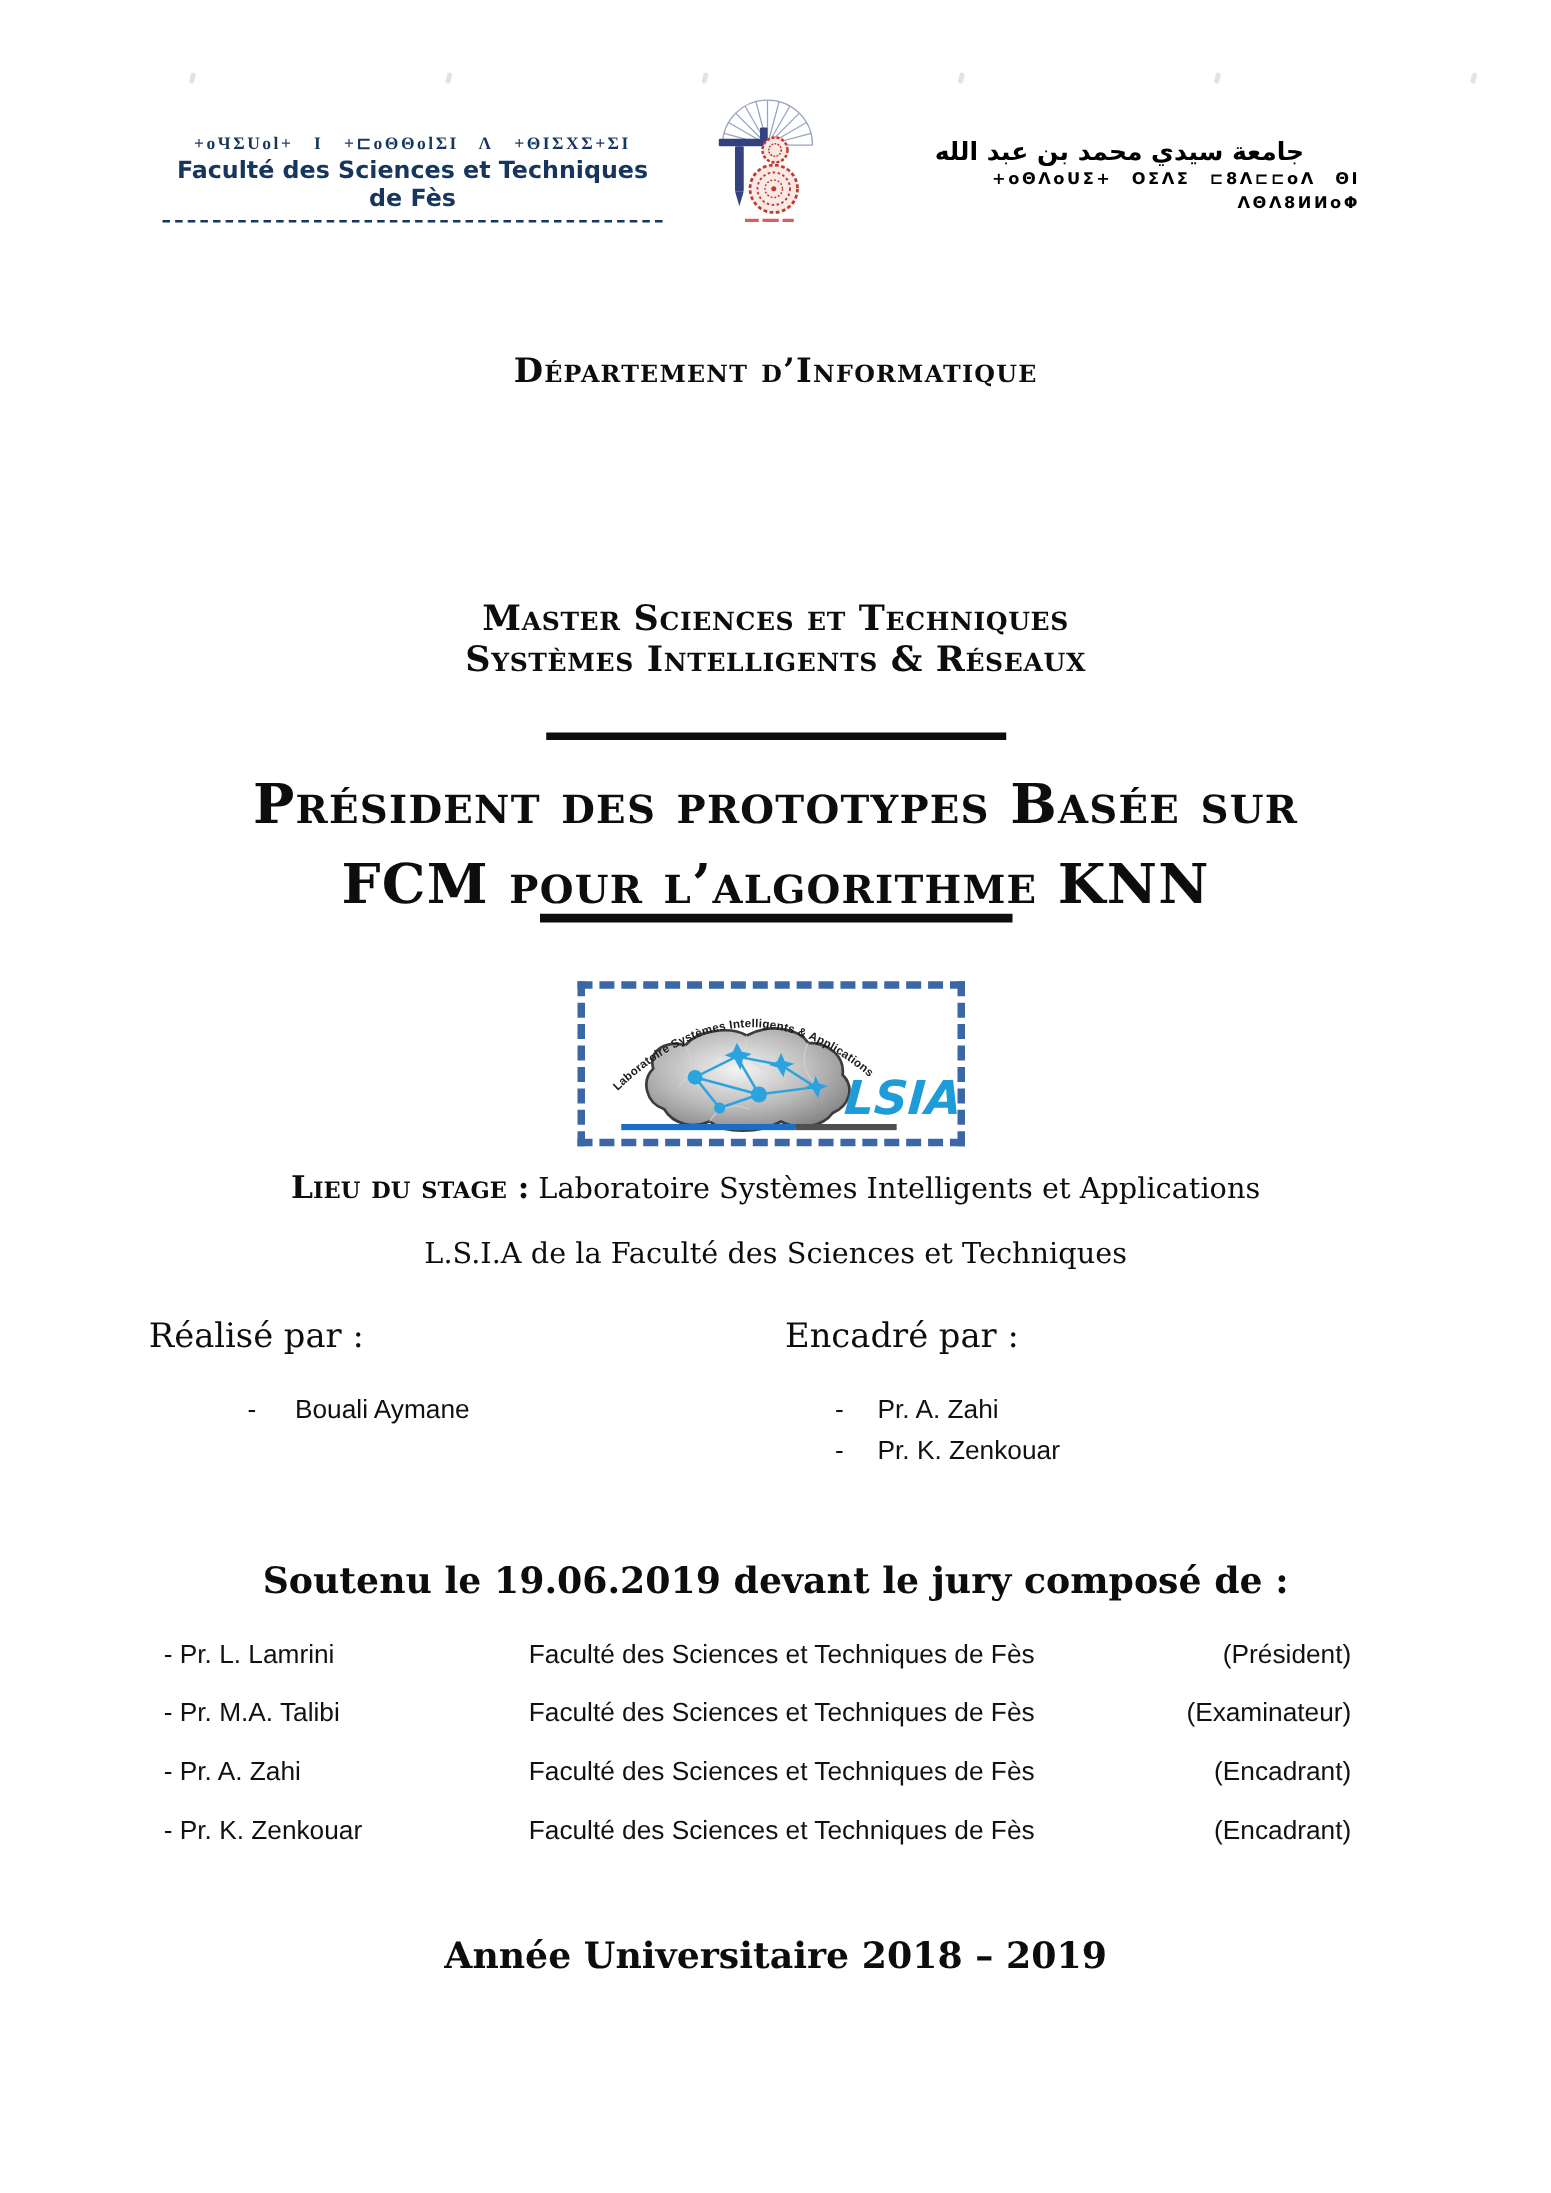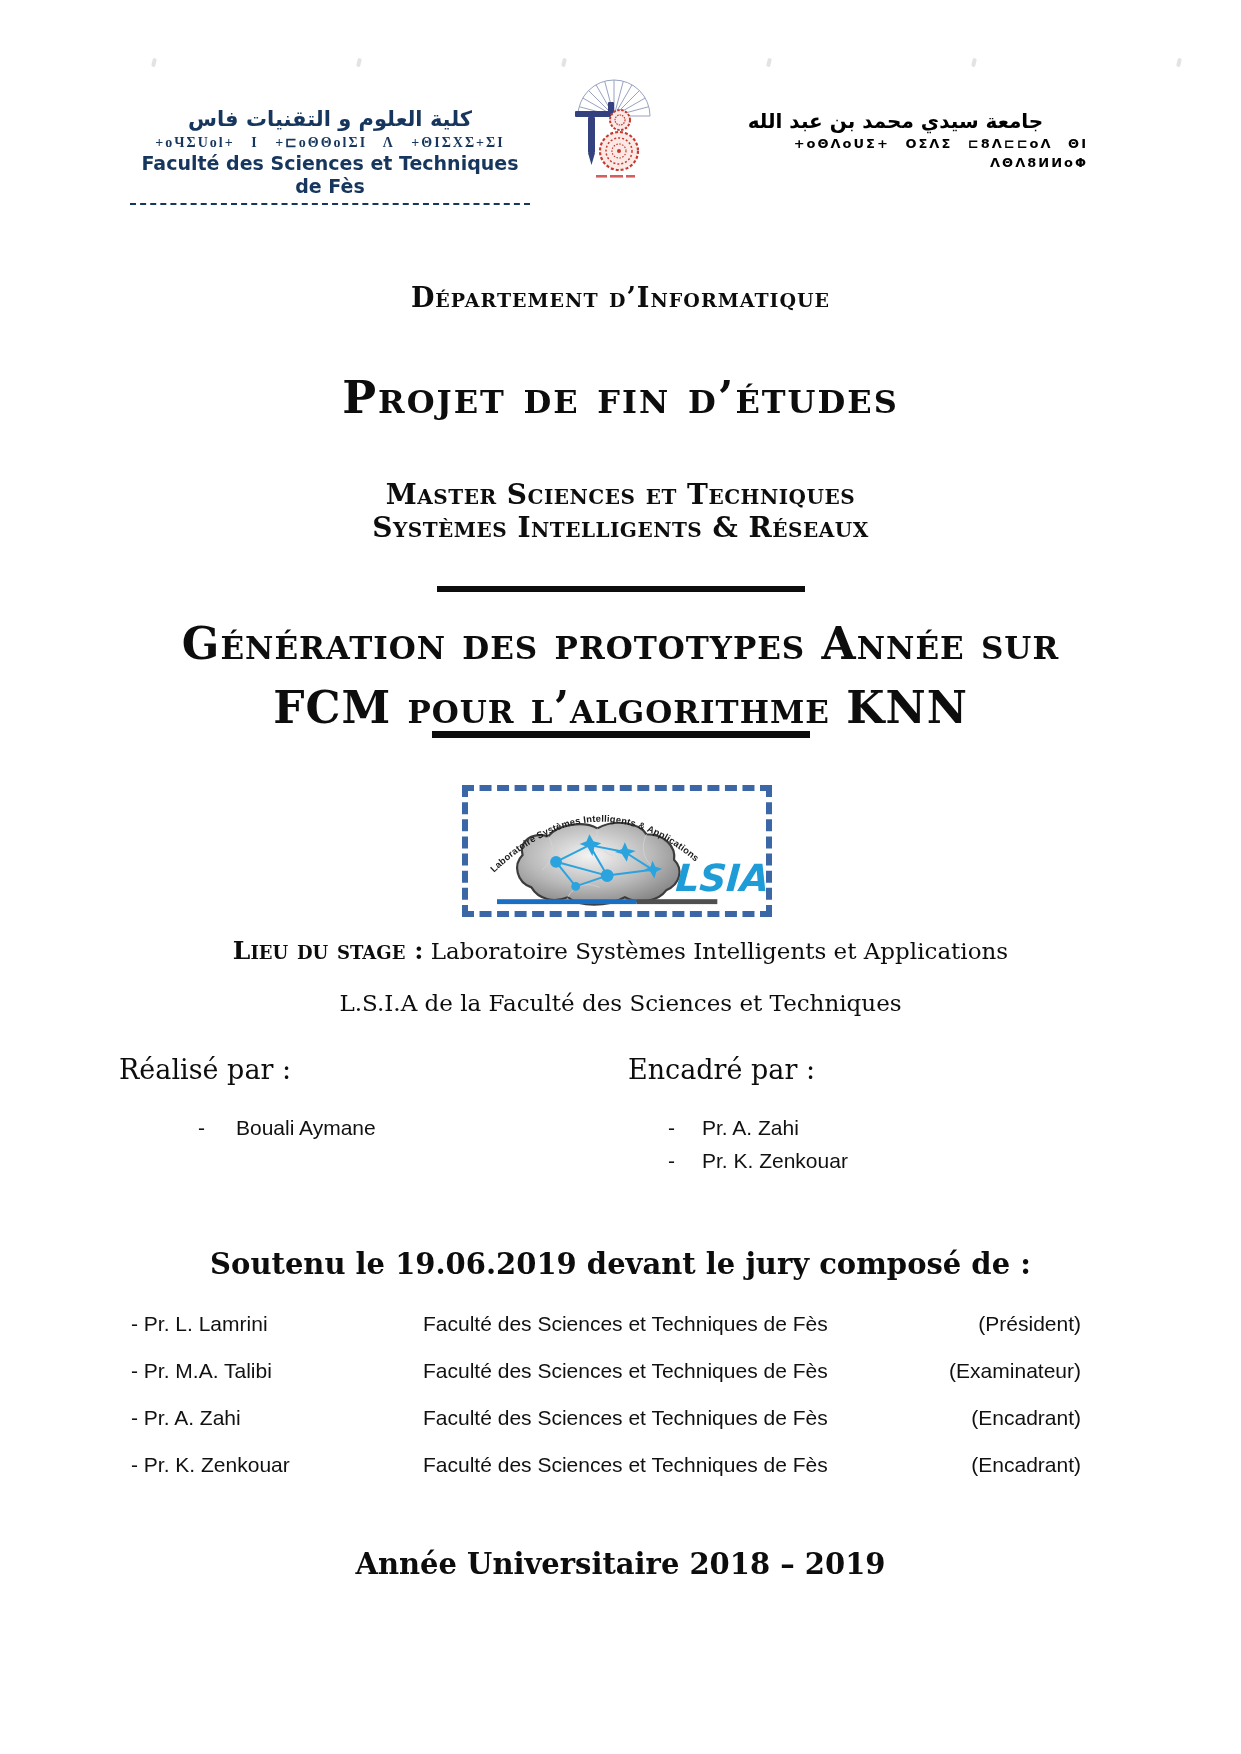--- a/index.html
+++ b/index.html
@@ -81,21 +81,20 @@
 <div class="page">
 
   <div class="mark" style="left:152px"></div>
   <div class="mark" style="left:357px"></div>
   <div class="mark" style="left:562px"></div>
   <div class="mark" style="left:767px"></div>
   <div class="mark" style="left:972px"></div>
   <div class="mark" style="left:1177px"></div>
 
   <div class="abs hdr-left">
-    <div class="ar">كلية العلوم و التقنيات فاس</div>
     <div class="tf">+oЧΣUol+ Ι +⊏oΘΘolΣΙ Λ +ΘΙΣΧΣ+ΣΙ</div>
     <div class="lt">Faculté des Sciences et Techniques de Fès</div>
   </div>
 
   <svg class="abs emblem" width="102" height="114" viewBox="0 0 102 114">
     <g stroke="#98a2c2" stroke-width="1" fill="none">
       <path d="M16,48 A36 36 0 0 1 88,48"></path>
       <line x1="52" y1="48" x2="88" y2="48"></line>
       <line x1="52" y1="48" x2="86.8" y2="38.7"></line>
       <line x1="52" y1="48" x2="83.2" y2="30"></line>
@@ -130,31 +129,30 @@
       <rect x="64" y="107" width="9" height="2.6"></rect>
     </g>
   </svg>
 
   <div class="abs hdr-right">
     <div class="ar">جامعة سيدي محمد بن عبد الله</div>
     <div class="tf">+oΘΛoUΣ+ ΟΣΛΣ ⊏8Λ⊏⊏oΛ ΘΙ ΛΘΛ8ИИoΦ</div>
   </div>
 
   <div class="abs vc center sc dept">Département d’Informatique</div>
-  <div class="abs vc center sc project">Projet de fin d’études</div>
 
   <div class="abs vc center sc master">
     <div>Master Sciences et Techniques</div>
     <div>Systèmes Intelligents &amp; Réseaux</div>
   </div>
 
   <div class="abs divider"></div>
 
   <div class="abs vc center sc maintitle">
-    <div>Génération des prototypes Année sur</div>
+    <div>Président des prototypes Basée sur</div>
     <div>FCM pour l’algorithme KNN</div>
   </div>
   <div class="abs fcm-underline"></div>
 
   <div class="abs lsia-box">
     <svg width="298" height="120" viewBox="0 0 300 122">
       <defs>
         <radialGradient id="gbrain" cx="45%" cy="40%" r="70%">
           <stop offset="0%" stop-color="#f4f4f4"></stop>
           <stop offset="55%" stop-color="#b9b9b9"></stop>

